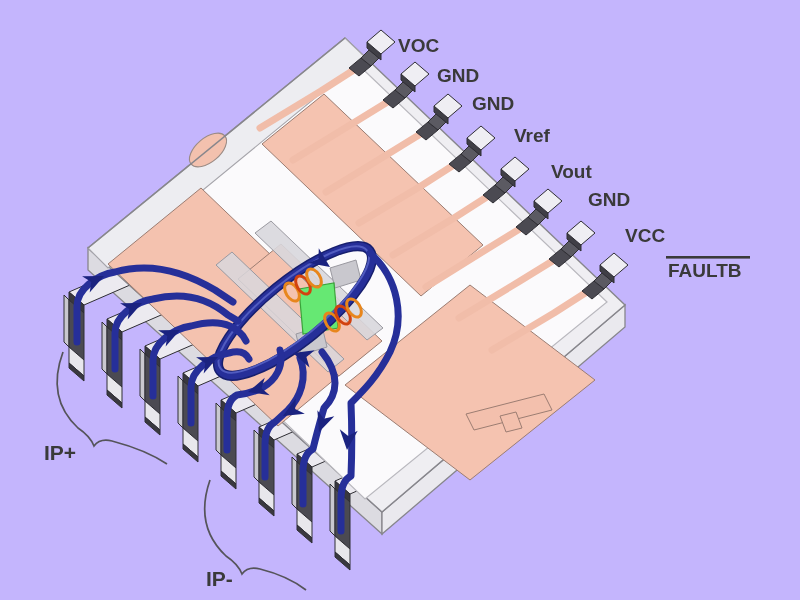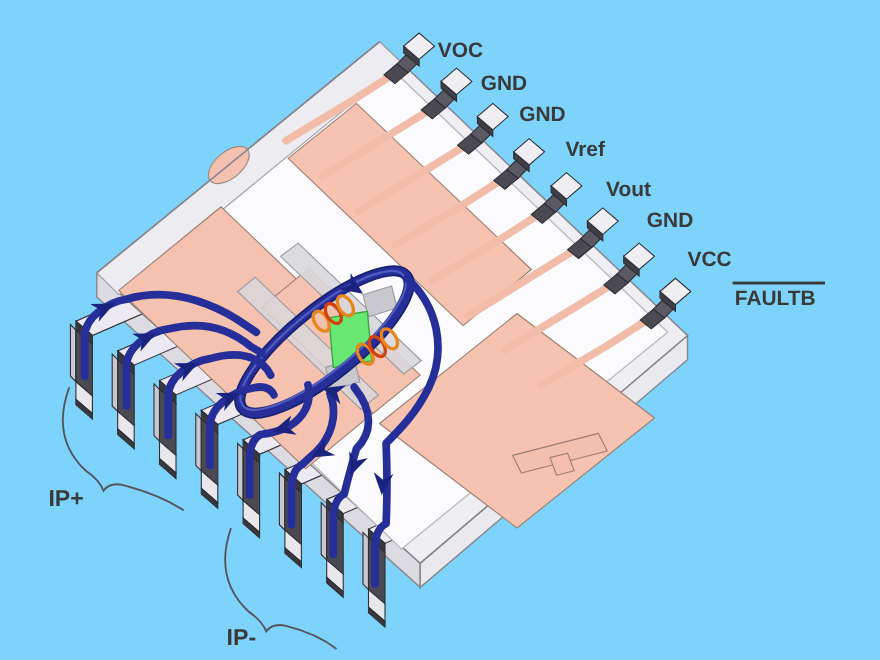--- a/index.html
+++ b/index.html
@@ -1,16 +1,16 @@
 <!DOCTYPE html>
 <html><head>
 <meta charset="utf-8">
 <style>
   html,body{margin:0;padding:0;background:#ffffff;}
-  .stage{position:relative;width:800px;height:600px;background:#7dd3fc;overflow:hidden;
+  .stage{position:relative;width:800px;height:600px;background:#c4b5fd;overflow:hidden;
          font-family:"Liberation Sans", sans-serif;}
   svg{display:block}
   text.pinlab{font-family:"Liberation Sans",sans-serif;font-weight:bold;font-size:19px;fill:#3a3a3a;}
   text.iplab{font-family:"Liberation Sans",sans-serif;font-weight:bold;font-size:21px;fill:#3a3a3a;}
 </style>
 </head>
 <body>
 
 <div class="stage">
 <svg width="800" height="600" viewBox="0 0 800 600">

